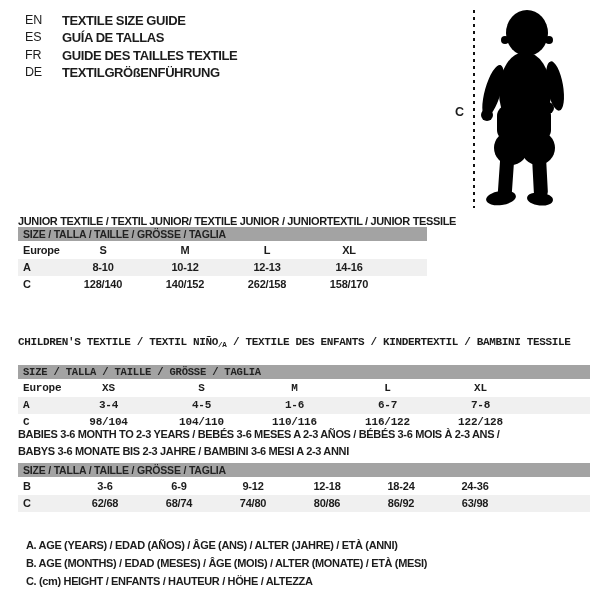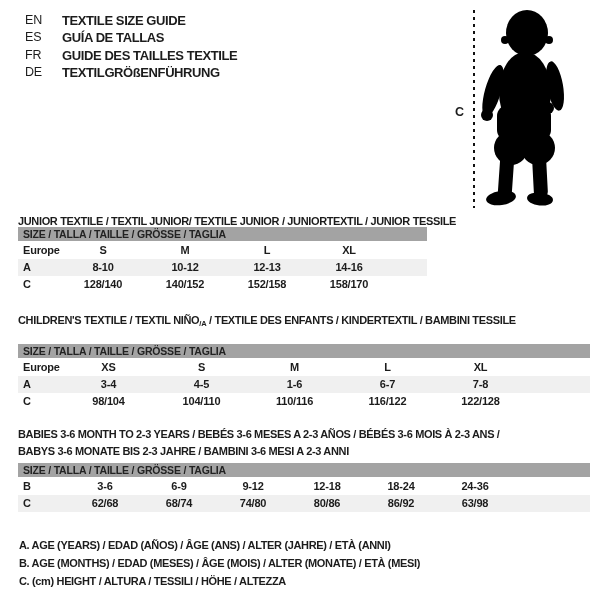--- a/index.html
+++ b/index.html
@@ -40,21 +40,21 @@
   .t6b .trow { grid-template-columns:50px 74px 74px 74px 74px 74px 74px 1fr; }
   .trow span { text-align:center; overflow:hidden; }
   .trow .lab { text-align:left; padding-left:5px; }
   .alt { background:#f0f0f0; }
   .w409 { width:409px; }
   .w572 { width:572px; }
   .title-gap12 { }
   .title-gap16 { margin-bottom:16px; }
   .babies-title { line-height:17px; margin-bottom:3px; }
   
-  .notes { position:absolute; left:19px; top:536px; }
+  .notes { position:absolute; left:26px; top:536px; }
   .note-line { height:18.2px; line-height:18.2px; font-size:11px; font-weight:bold; letter-spacing:-0.35px; white-space:nowrap; }
 </style>
 </head>
 <body>
 
 <div class="lang-block">
   <div class="lang-row">
     <span class="lang-code">EN</span>
     <span class="lang-title">TEXTILE SIZE GUIDE</span>
   </div>
@@ -118,28 +118,28 @@
       <span>8-10</span>
       <span>10-12</span>
       <span>12-13</span>
       <span>14-16</span>
       <span></span>
     </div>
     <div class="trow">
       <span class="lab">C</span>
       <span>128/140</span>
       <span>140/152</span>
-      <span>152/158</span>
+      <span>262/158</span>
       <span>158/170</span>
       <span></span>
     </div>
   </div>
 </div>
 
-<div class="sect w572" style="top:314px;">
+<div class="sect w572" style="top:336px;font-family:Liberation Mono, monospace;">
   <div class="sect-title title-gap16"><span>CHILDREN'S TEXTILE / TEXTIL NIÑO</span><span class="subsc">/A</span><span> / TEXTILE DES ENFANTS / KINDERTEXTIL / BAMBINI TESSILE</span></div>
   <div class="t6">
     <div class="band">SIZE / TALLA / TAILLE / GRÖSSE / TAGLIA</div>
     <div class="trow">
       <span class="lab">Europe</span>
       <span>XS</span>
       <span>S</span>
       <span>M</span>
       <span>L</span>
       <span>XL</span>
@@ -192,14 +192,14 @@
       <span>86/92</span>
       <span>63/98</span>
       <span></span>
     </div>
   </div>
 </div>
 
 <div class="notes">
   <div class="note-line">A. AGE (YEARS) / EDAD (AÑOS) / ÂGE (ANS) / ALTER (JAHRE) / ETÀ (ANNI)</div>
   <div class="note-line">B. AGE (MONTHS) / EDAD (MESES) / ÂGE (MOIS) / ALTER (MONATE) / ETÀ (MESI)</div>
-  <div class="note-line">C. (cm) HEIGHT / ALTURA / TESSILI / HÖHE / ALTEZZA</div>
+  <div class="note-line">C. (cm) HEIGHT / ENFANTS / HAUTEUR / HÖHE / ALTEZZA</div>
 </div>
 
 </body></html>

